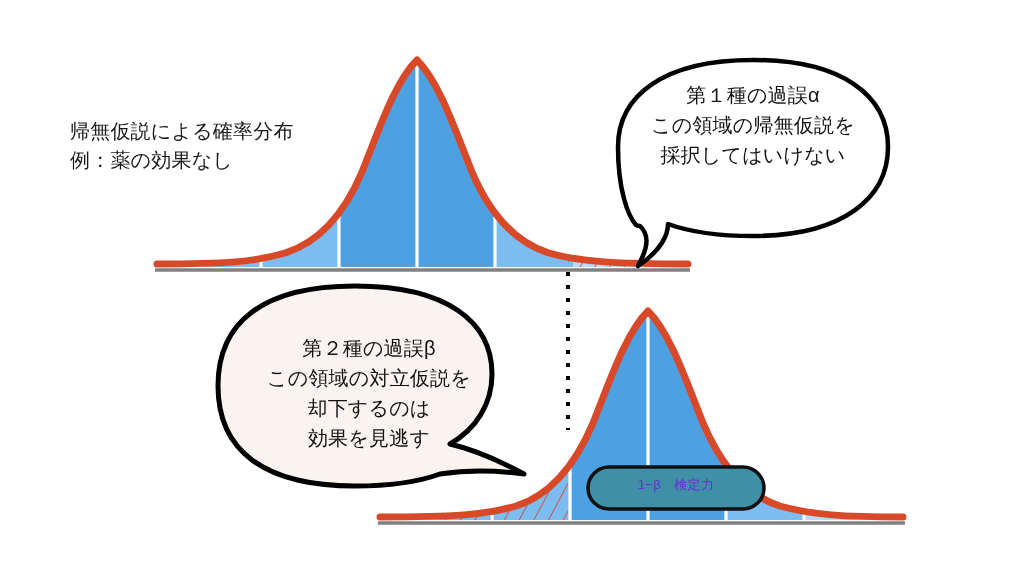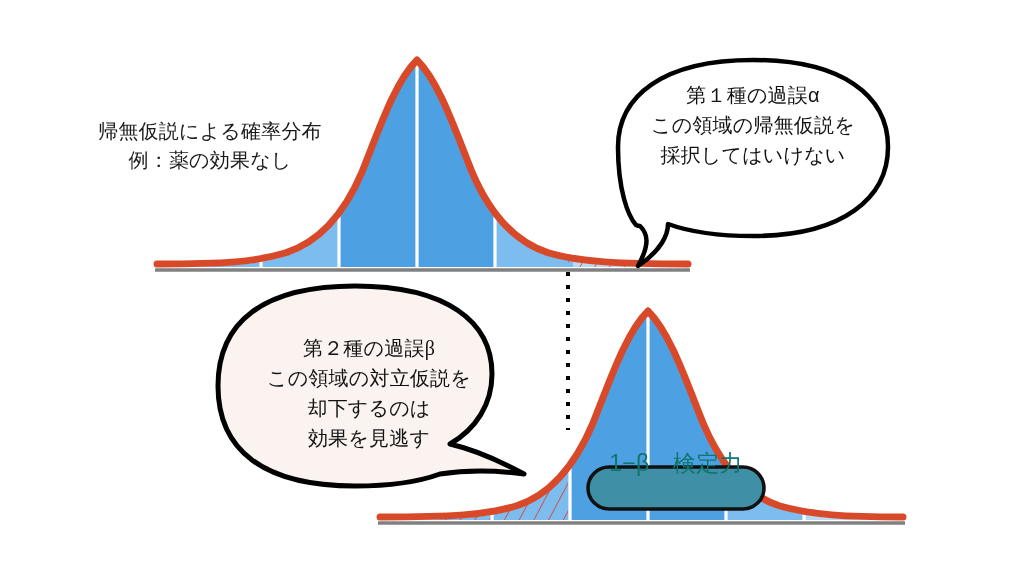--- a/index.html
+++ b/index.html
@@ -20,21 +20,21 @@
   }
   #figure {
     position: absolute;
     left: 0;
     top: 0;
     width: 1024px;
     height: 576px;
   }
   .lbl {
     position: absolute;
-    text-align: center;
+    text-align: left;
     color: #1a1a1a;
     font-size: 20px;
     line-height: 1.45;
     white-space: pre;
     letter-spacing: 0.2px;
   }
   #null-label {
     left: 70px;
     top: 117px;
     width: 280px;
@@ -55,30 +55,29 @@
   }
   #bubble1-text {
     left: 614px;
     top: 80px;
     width: 278px;
   }
   #bubble2-text {
     left: 214px;
     top: 333px;
     width: 310px;
-    font-family: Liberation Serif, serif;
   }
   #power-text {
     position: absolute;
     left: 592px;
-    top: 448px;
+    top: 476px;
     width: 168px;
     text-align: center;
-    color: #0f766e;
-    font-size: 23px;
+    color: #6d28d9;
+    font-size: 13px;
     white-space: pre;
     letter-spacing: 0.3px;
   }
 </style>
 </head>
 <body>
 
 <div id="stage">
 
   <svg id="figure" viewBox="0 0 1024 576">

